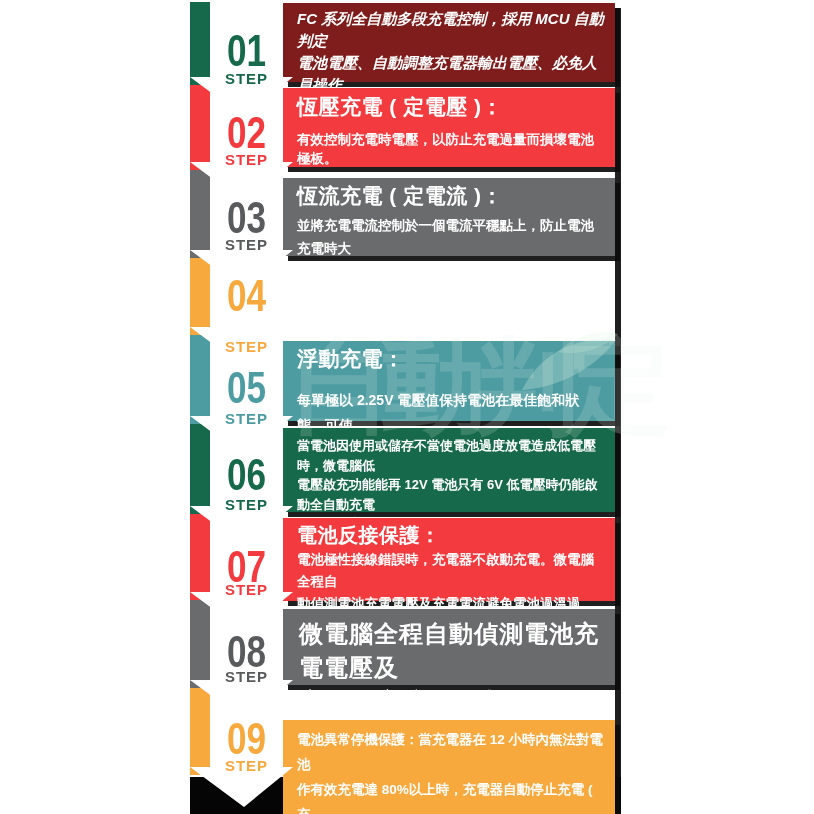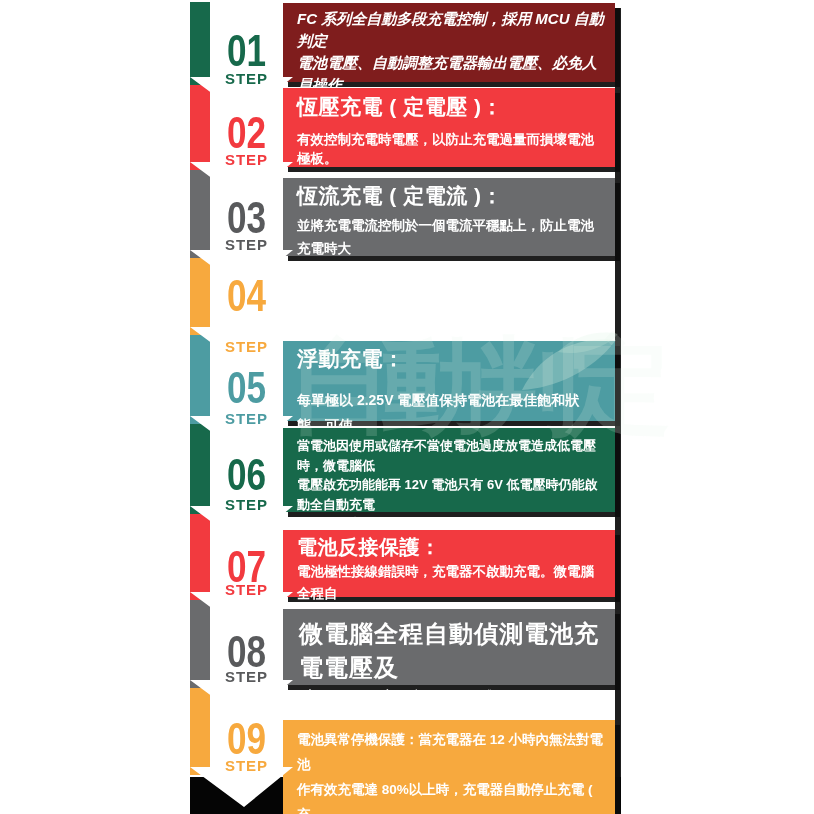--- a/index.html
+++ b/index.html
@@ -43,21 +43,21 @@
     padding:4px 8px 0 14px;box-shadow:5px 5px 0 rgba(12,12,12,.92);
   }
   .box .title{font-size:21px;font-weight:700;letter-spacing:.5px;}
   .box .body{font-weight:600;white-space:pre-line;}
   .box.b1{top:3px;height:79px;padding-top:5px;} .box.b1 .body{font-size:15px;line-height:22px;}
   .box.b2{top:88px;height:79px;padding-top:5px;} .box.b2 .body{font-size:13.5px;line-height:19px;margin-top:9px;}
   .box.b3{top:178px;height:78px;} .box.b3 .body{font-size:13.5px;line-height:22.5px;margin-top:5px;}
   .box.b4{top:264px;height:68px;padding-top:3px;} .box.b4 .title{font-size:20px;} .box.b4 .body{font-size:13.5px;line-height:21px;margin-top:5px;}
   .box.b5{top:341px;height:80px;} .box.b5 .body{font-size:14px;line-height:25px;margin-top:15px;}
   .box.b6{top:428px;height:84px;padding-top:3px;} .box.b6 .title{font-size:20px;} .box.b6 .body{font-size:13px;line-height:19.5px;margin-top:5px;}
-  .box.b7{top:530px;height:67px;} .box.b7 .title{font-size:20px;} .box.b7 .body{font-size:13.5px;line-height:22px;}
+  .box.b7{top:518px;height:83px;} .box.b7 .title{font-size:20px;} .box.b7 .body{font-size:13.5px;line-height:22px;}
   .box.b8{top:609px;height:76px;padding-top:8px;padding-left:16px;} .box.b8 .body{font-size:24px;line-height:34px;font-weight:600;letter-spacing:1px;}
   .box.b9{top:720px;height:101px;padding-top:7px;} .box.b9 .body{font-size:13.5px;line-height:25px;}
   
   .wm-cn{
     position:absolute;left:288px;top:333px;z-index:6;pointer-events:none;white-space:nowrap;
     font-size:105px;line-height:105px;font-weight:700;letter-spacing:-12px;color:rgba(225,245,232,.17);
   }
   .wm-en{
     position:absolute;left:298px;top:438px;z-index:6;pointer-events:none;white-space:nowrap;
     font-size:24px;font-weight:700;letter-spacing:9px;color:rgba(215,240,225,.25);

